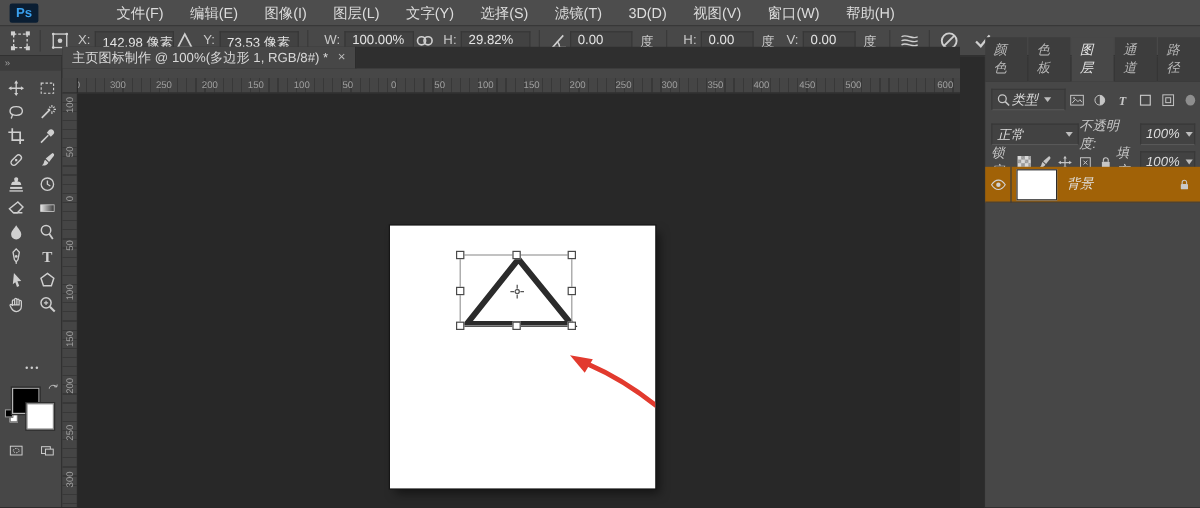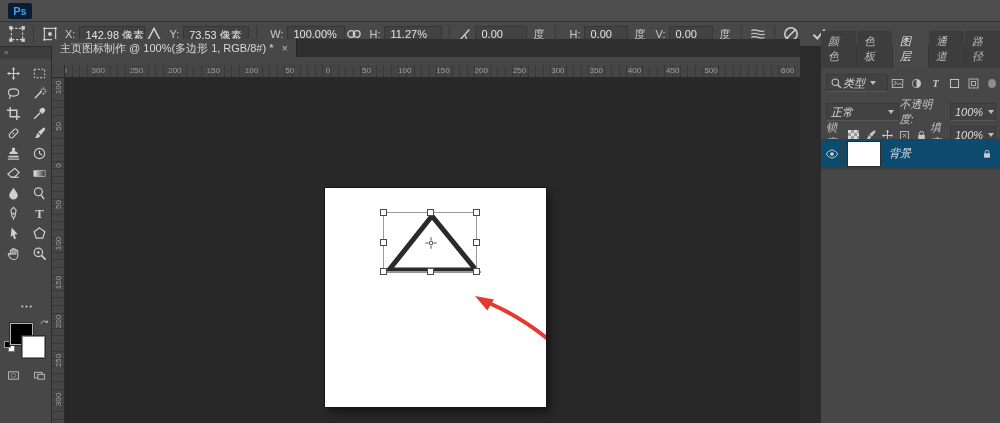--- a/index.html
+++ b/index.html
@@ -78,37 +78,50 @@
   .prow{position:absolute;left:0;width:180px;display:flex;align-items:center;font-size:11px;color:#c9c9c9;}
   .pfield{height:17px;background:#424242;border:1px solid #393939;border-bottom-color:#585858;
           display:flex;align-items:center;padding:8px 4px;color:#dedede;position:relative;}
   .caret{width:0;height:0;border-left:3.5px solid transparent;border-right:3.5px solid transparent;
          border-top:4px solid #bdbdbd;margin-left:5px;flex:0 0 auto;}
   .picon{width:19px;height:17px;display:flex;align-items:center;justify-content:center;color:#c6c6c6;}
   .picon svg{width:13px;height:13px;}
   .toggle-dot{width:9px;height:9px;border-radius:50%;background:#8e8e8e;margin-left:5px;}
   .checker-mini{width:11px;height:11px;background-image:linear-gradient(45deg,#9a9a9a 25%,transparent 25%,transparent 75%,#9a9a9a 75%),linear-gradient(45deg,#9a9a9a 25%,transparent 25%,transparent 75%,#9a9a9a 75%);background-size:6px 6px;background-position:0 0,3px 3px;background-color:#d9d9d9;}
   .layers-list{position:absolute;left:0;top:92px;width:180px;}
-  .layer-row{height:30px;display:flex;align-items:center;border-bottom:1px solid #3d3d3d;background:#0c4a6e;position:relative;}
+  .layer-row{height:30px;display:flex;align-items:center;border-bottom:1px solid #3d3d3d;background:#a16207;position:relative;}
   .layer-row.selected{background:#5e5e5e;}
   .eye-cell{width:22px;height:30px;display:flex;align-items:center;justify-content:center;color:#d2d2d2;border-right:1px solid #3d3d3d;}
   .thumb{width:34px;height:26px;margin-left:4px;border:1px solid #2d2d2d;position:relative;background:#fff;}
   .thumb.checker{background-image:linear-gradient(45deg,#bfbfbf 25%,transparent 25%,transparent 75%,#bfbfbf 75%),linear-gradient(45deg,#bfbfbf 25%,transparent 25%,transparent 75%,#bfbfbf 75%);background-size:8px 8px;background-position:0 0,4px 4px;background-color:#fff;}
   .shape-badge{position:absolute;right:-3px;bottom:-3px;width:11px;height:10px;background:#e8e8e8;border:1px solid #555;}
   .layer-name{margin-left:8px;font-size:11px;color:#e2e2e2;}
   .layer-lock{position:absolute;right:8px;color:#c9c9c9;}
   .panel-rest{position:absolute;left:0;top:153px;width:180px;height:223px;background:#474747;}
 </style>
 </head>
 <body>
 
 <div id="app" style="--triangle-stroke: #2b2b2b; --arrow-red: #e23a2e;">
 
   <div class="menubar">
     <div class="ps-logo">Ps</div>
+    <nav id="menus" style="display:flex;">
+        <span class="menu-item">文件(F)</span>
+        <span class="menu-item">编辑(E)</span>
+        <span class="menu-item">图像(I)</span>
+        <span class="menu-item">图层(L)</span>
+        <span class="menu-item">文字(Y)</span>
+        <span class="menu-item">选择(S)</span>
+        <span class="menu-item">滤镜(T)</span>
+        <span class="menu-item">3D(D)</span>
+        <span class="menu-item">视图(V)</span>
+        <span class="menu-item">窗口(W)</span>
+        <span class="menu-item">帮助(H)</span>
+      </nav>
   </div>
 
   <div class="optionsbar">
     <span class="opt-icon" style="margin-left:8px">
       <svg viewBox="0 0 16 16">
           <rect x="3" y="3" width="10" height="10" fill="none" stroke="currentColor" stroke-dasharray="2 1.4"></rect>
           <rect x="1" y="1" width="3" height="3" fill="currentColor"></rect>
           <rect x="12" y="1" width="3" height="3" fill="currentColor"></rect>
           <rect x="1" y="12" width="3" height="3" fill="currentColor"></rect>
           <rect x="12" y="12" width="3" height="3" fill="currentColor"></rect>
@@ -137,21 +150,21 @@
     <span class="opt-sep"></span>
     <span class="opt-lbl">W:</span>
     <span class="opt-field f-w">100.00%</span>
     <span class="opt-icon">
       <svg viewBox="0 0 16 16">
           <circle cx="5.6" cy="8" r="3" fill="none" stroke="currentColor" stroke-width="1.2"></circle>
           <circle cx="10.4" cy="8" r="3" fill="none" stroke="currentColor" stroke-width="1.2"></circle>
         </svg>
     </span>
     <span class="opt-lbl">H:</span>
-    <span class="opt-field f-h">11.27%</span>
+    <span class="opt-field f-h">29.82%</span>
     <span class="opt-sep"></span>
     <span class="opt-icon">
       <svg viewBox="0 0 16 16">
           <path d="M13 13 H3 L11 4" fill="none" stroke="currentColor" stroke-width="1.2"></path>
           <path d="M8.4 13 A7 7 0 0 0 6.4 8.4" fill="none" stroke="currentColor"></path>
         </svg>
     </span>
     <span class="opt-field f-a">0.00</span>
     <span class="opt-lbl">度</span>
     <span class="opt-sep"></span>

